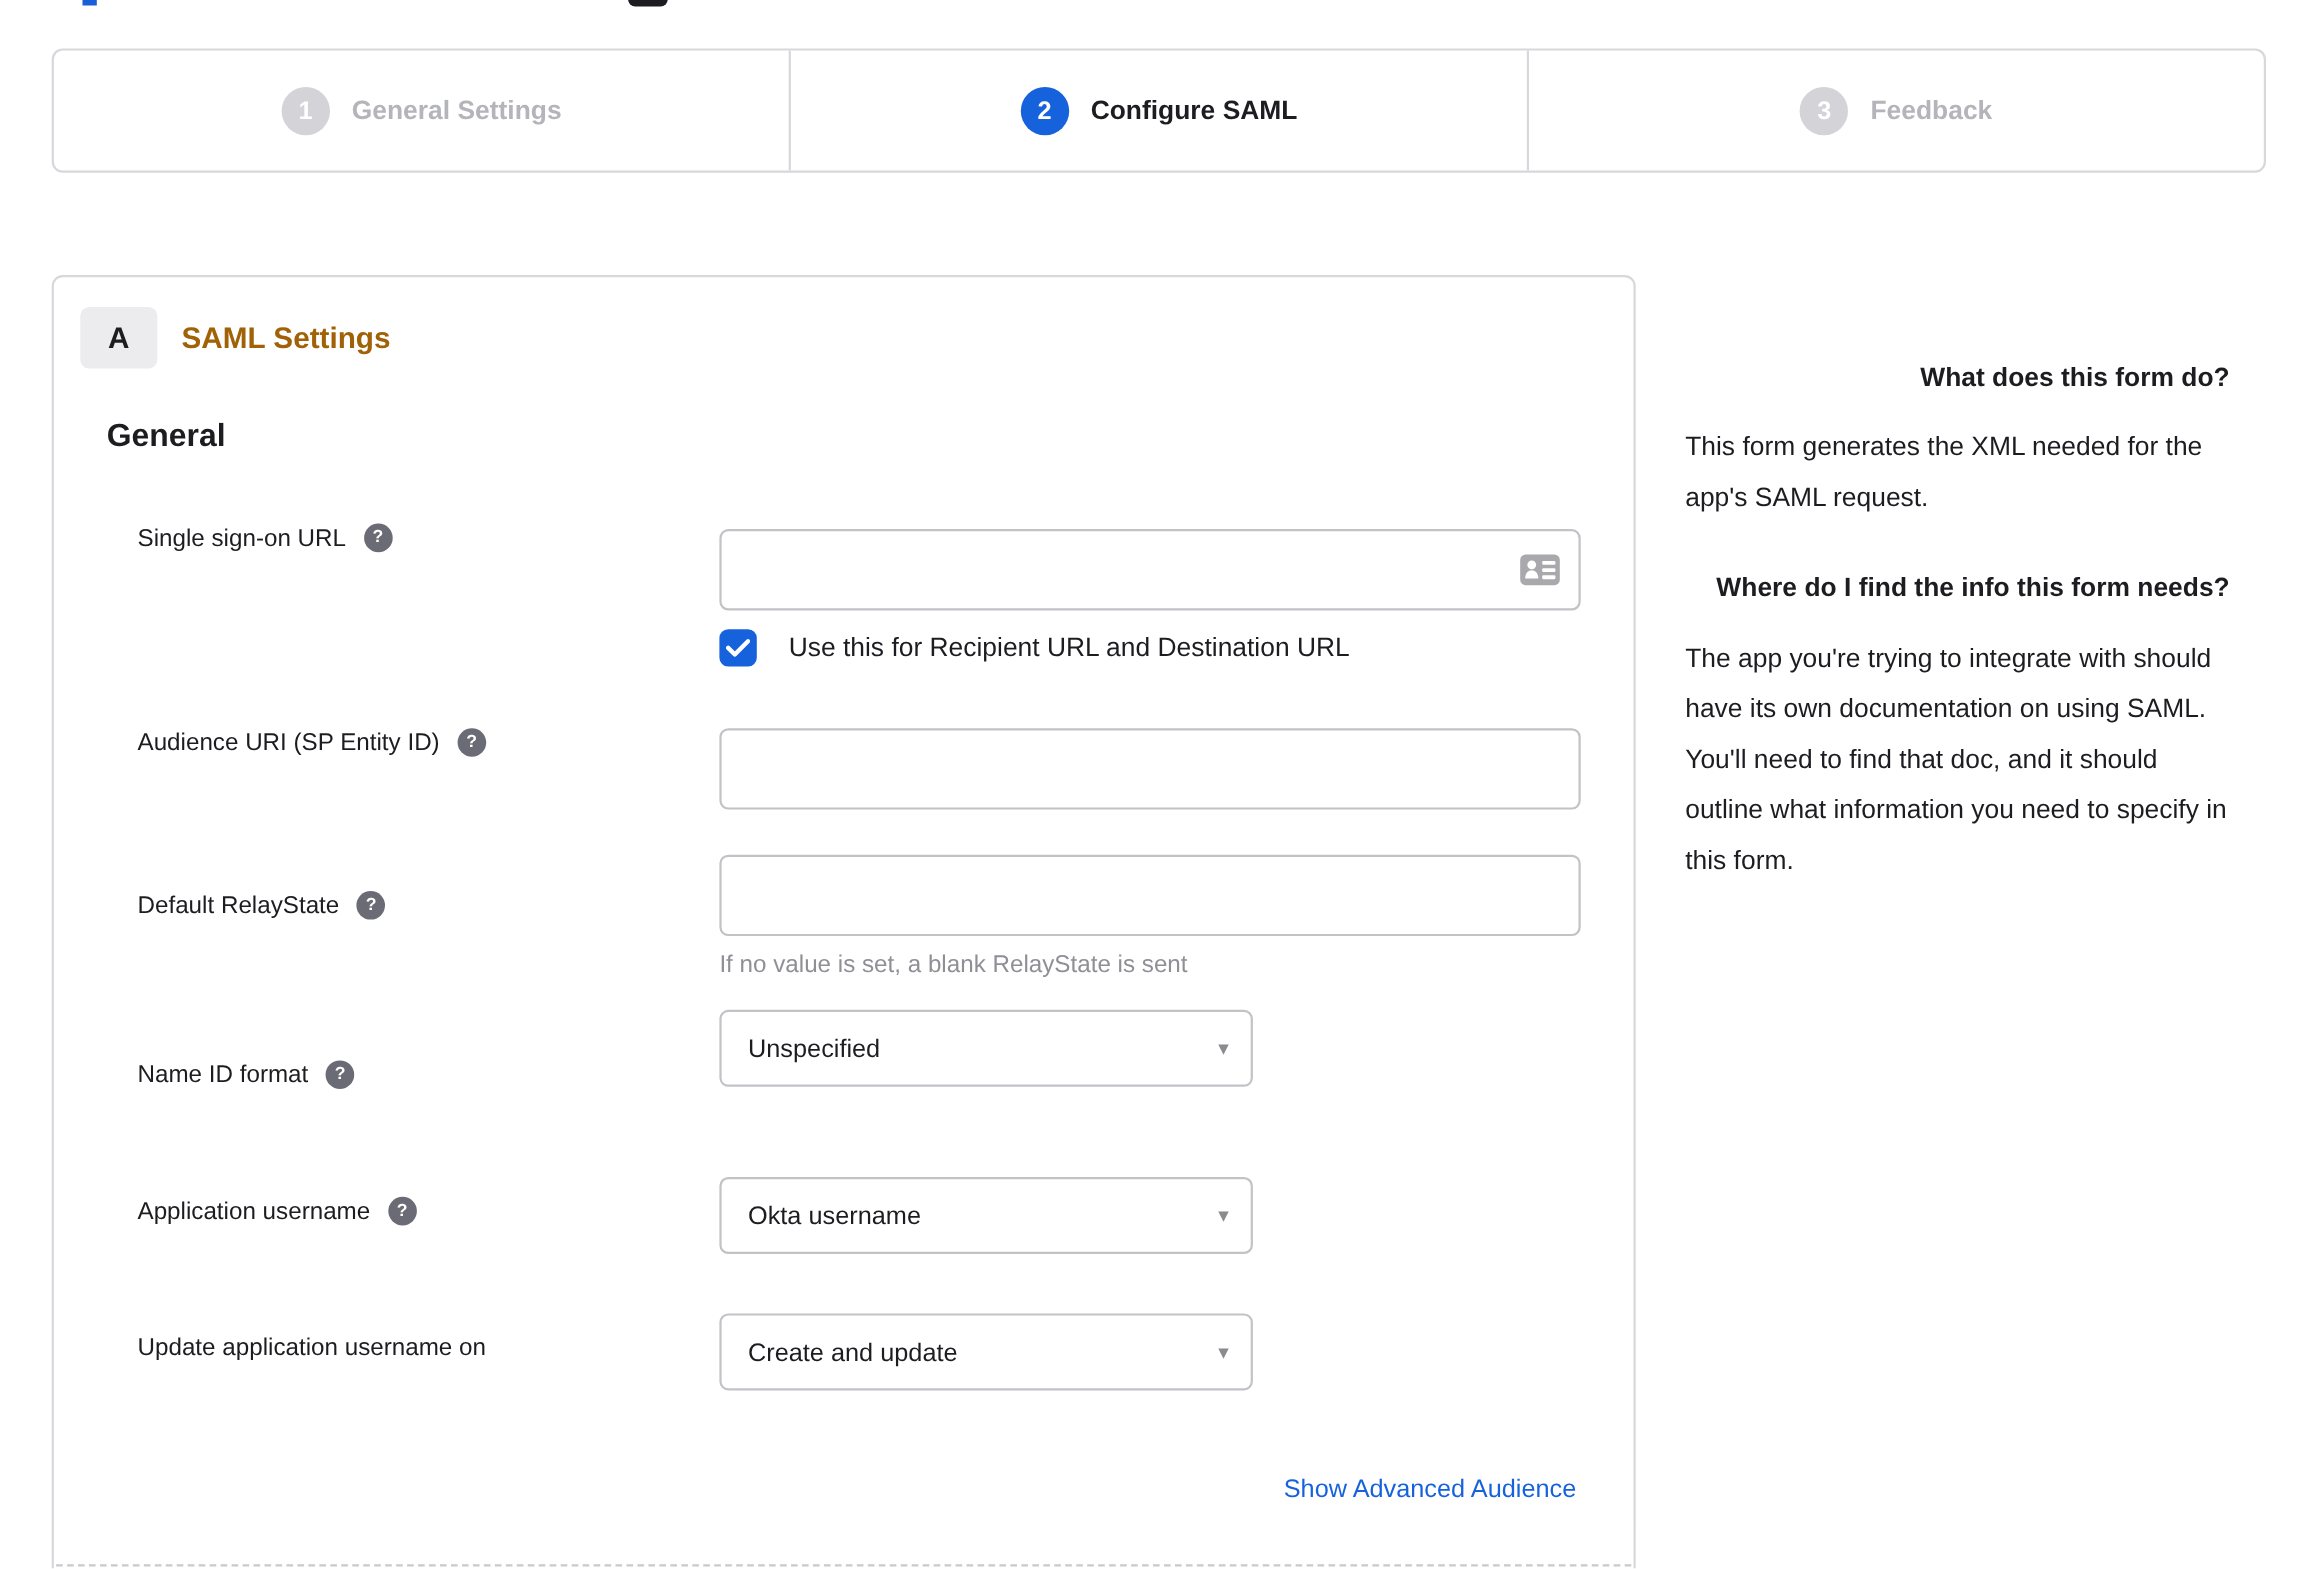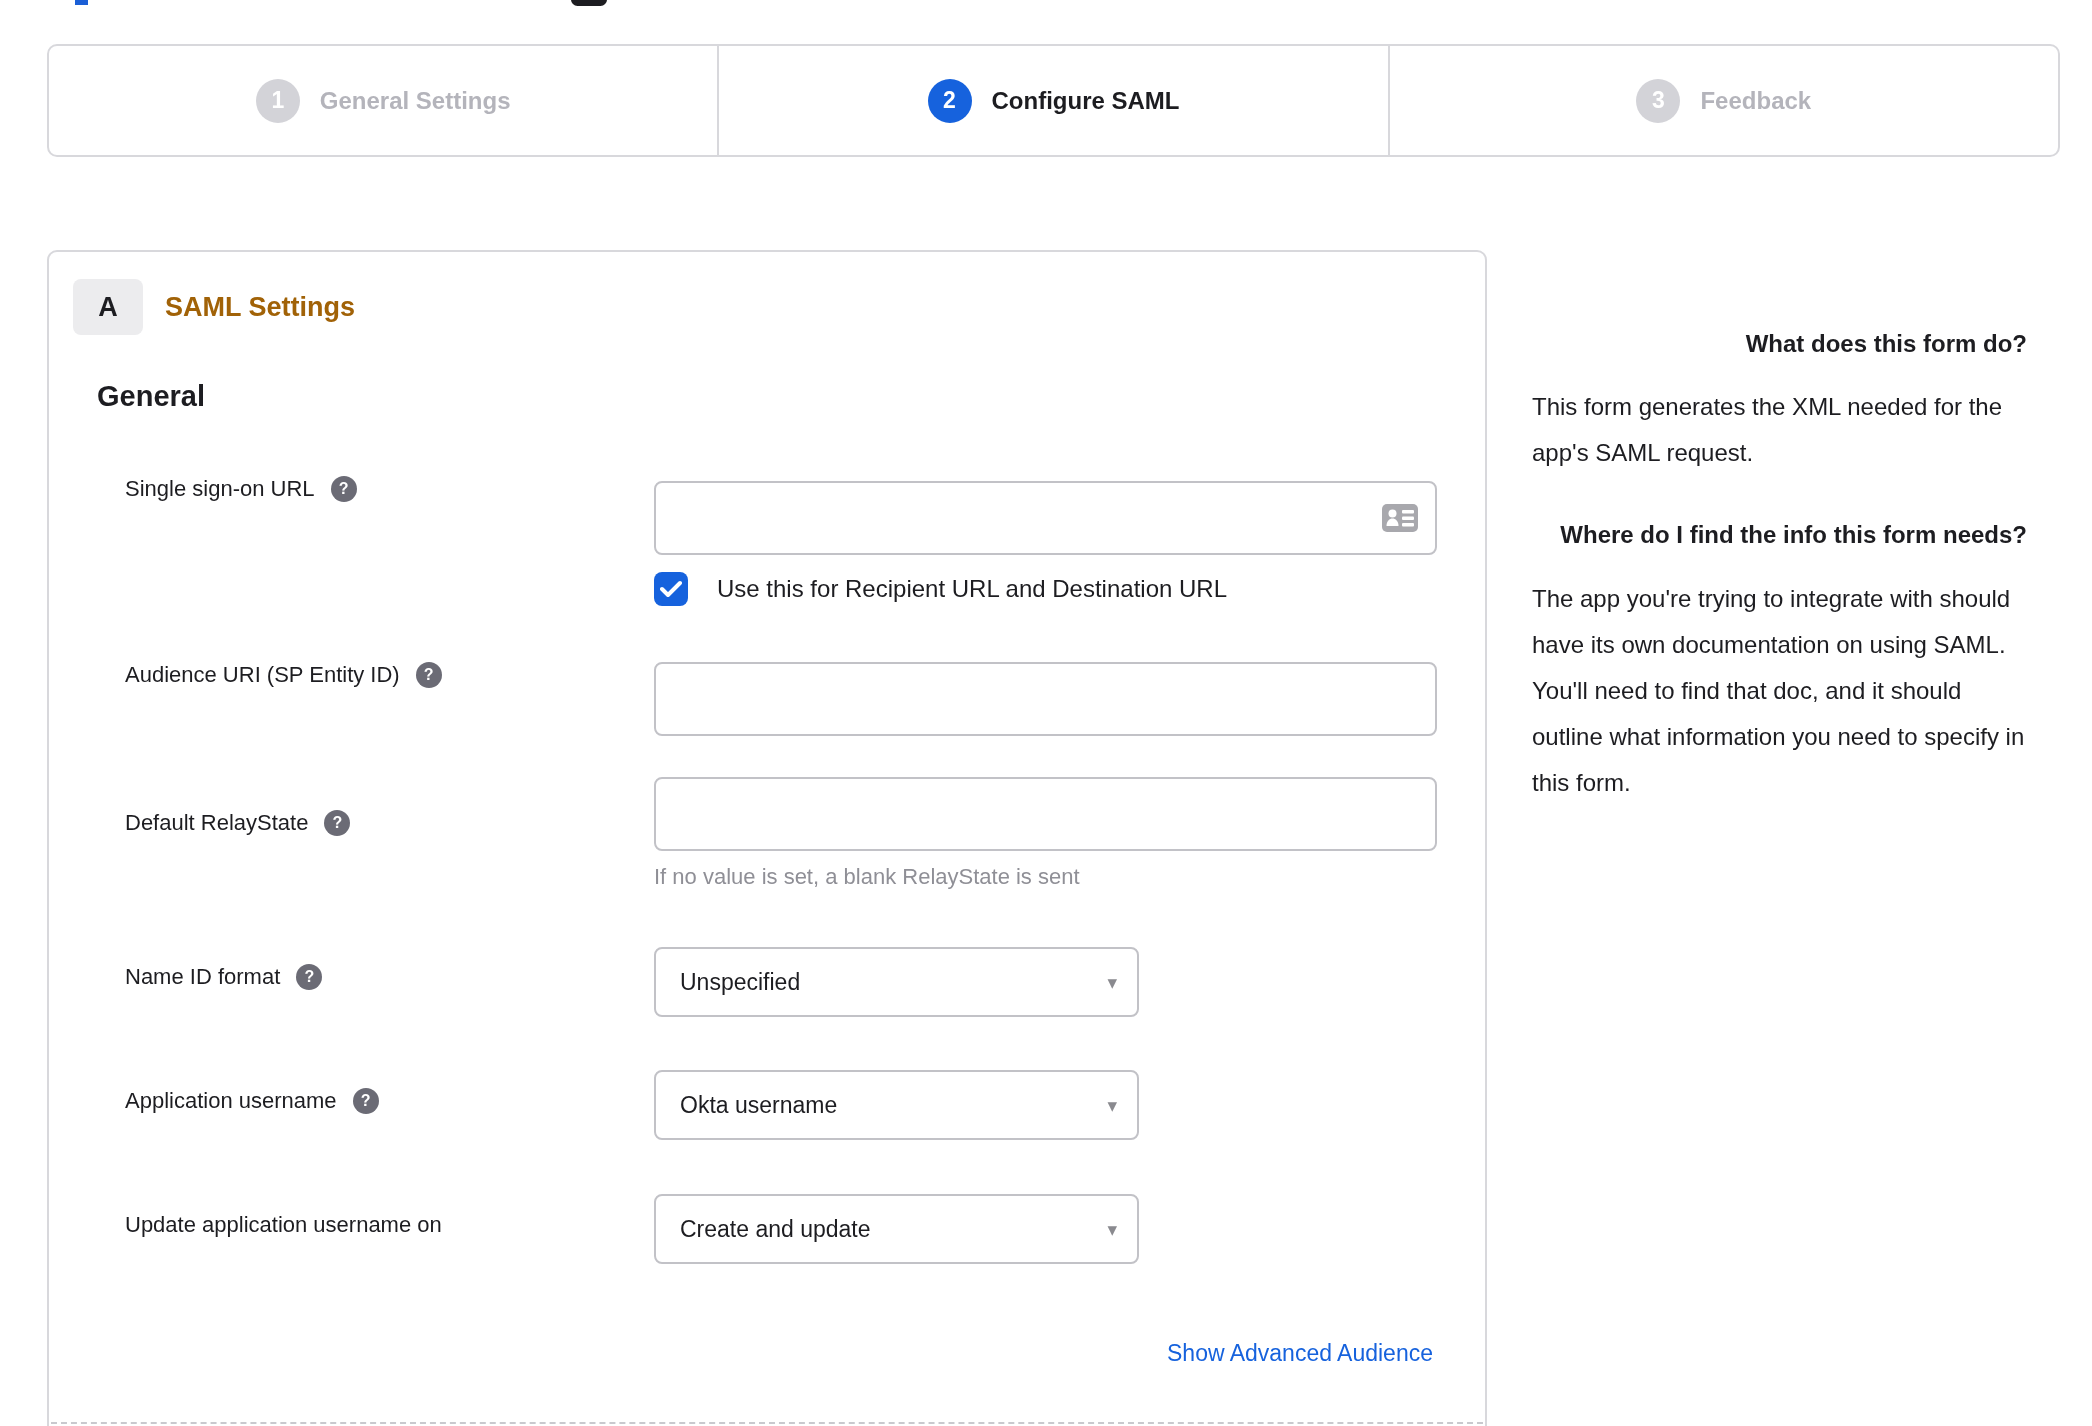--- a/index.html
+++ b/index.html
@@ -151,21 +151,21 @@
       <span>Default RelayState</span>
       <span class="help-icon">?</span>
     </div>
     <input class="text-input" style="top: 525px;" type="text" value="">
     <div class="hint" style="top:612px;">If no value is set, a blank RelayState is sent</div>
 
     <div class="field-label" style="top:712px;">
       <span>Name ID format</span>
       <span class="help-icon">?</span>
     </div>
-    <div class="select-box" style="top:695px;">
+    <div class="select-box" style="top:666px;">
       <span class="select-value">Unspecified</span>
       <span class="select-caret">▾</span>
     </div>
 
     <div class="field-label" style="top:836px;">
       <span>Application username</span>
       <span class="help-icon">?</span>
     </div>
     <div class="select-box" style="top:818px;">
       <span class="select-value">Okta username</span>

